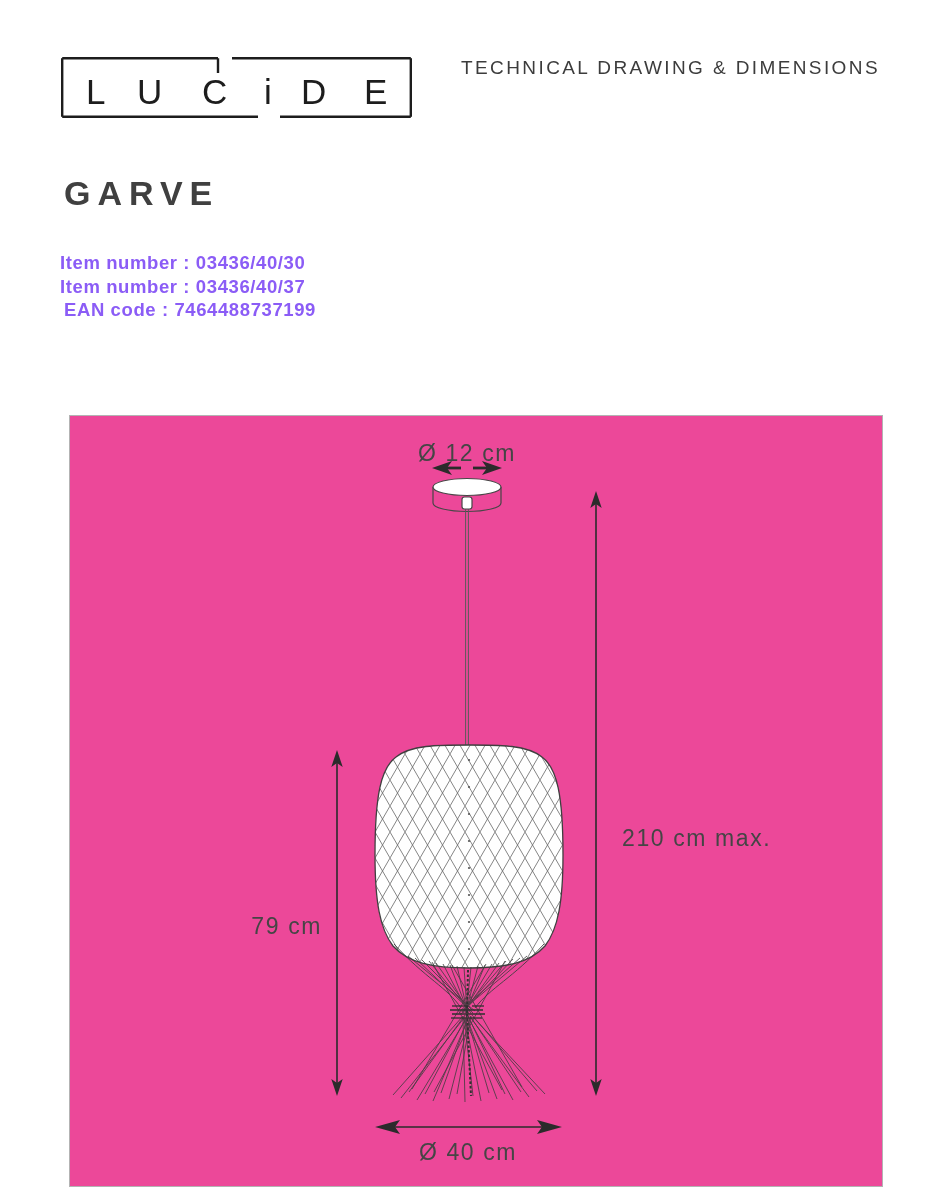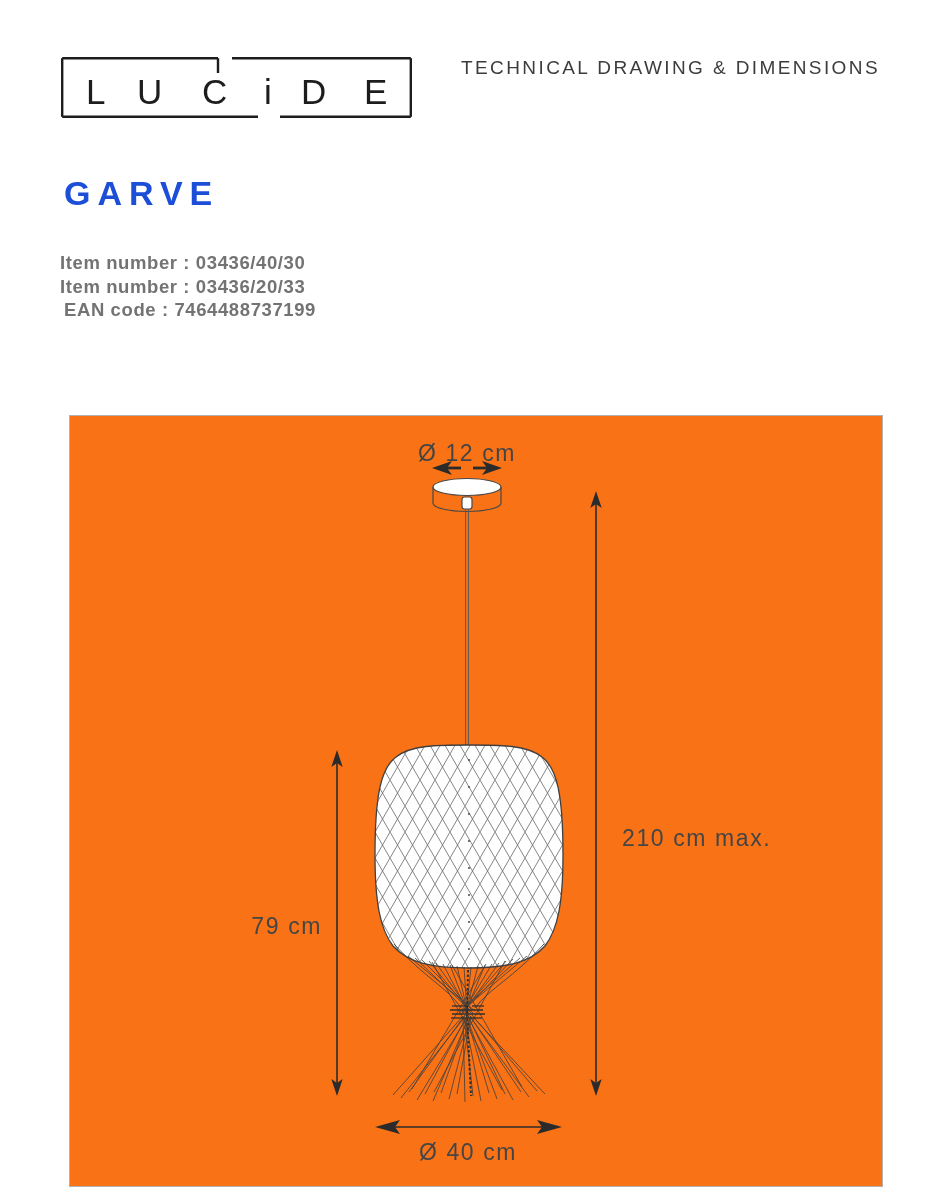--- a/index.html
+++ b/index.html
@@ -18,29 +18,29 @@
   
   .doc-title{
     top:57px;right:53px;
     font-size:19px;letter-spacing:2.4px;color:#3c3c3c;font-weight:400;
     white-space:nowrap;
     margin-left:34px;
   }
   
   .product-name{
     left:64px;top:174px;
-    font-size:34px;font-weight:700;letter-spacing:7px;color:#1d4ed8;
-  }
-  
-  .codes{left:60px;top:251px;color:#737373;font-weight:700;font-size:18.5px;line-height:23.6px;letter-spacing:0.6px;}
+    font-size:34px;font-weight:700;letter-spacing:7px;color:#404040;
+  }
+  
+  .codes{left:60px;top:251px;color:#8b5cf6;font-weight:700;font-size:18.5px;line-height:23.6px;letter-spacing:0.6px;}
   .codes .ean{padding-left:4px;}
   
   .frame{
     left:69px;top:415px;width:814px;height:772px;
-    border:1.5px solid #b3b3b3;box-sizing:border-box;background:#f97316;
+    border:1.5px solid #b3b3b3;box-sizing:border-box;background:#ec4899;
   }
   .frame svg{display:block;width:811px;height:769px;}
   .dim-label{
     font-family:"Liberation Sans","DejaVu Sans",sans-serif;
     font-size:23px;letter-spacing:1.6px;fill:#454545;font-weight:400;
   }
 </style>
 </head>
 <body>
 
@@ -60,21 +60,21 @@
   <text x="240" y="47">D</text>
   <text x="303" y="47">E</text>
 </svg>
 
 <div class="abs doc-title">TECHNICAL DRAWING &amp; DIMENSIONS</div>
 
 <div class="abs product-name">GARVE</div>
 
 <div class="abs codes">
   <div>Item number : 03436/40/30</div>
-  <div>Item number : 03436/20/33</div>
+  <div>Item number : 03436/40/37</div>
   <div class="ean">EAN code : 7464488737199</div>
 </div>
 
 <div class="abs frame">
 <svg viewBox="70 416 811 769">
   <defs>
     <pattern id="mesh" patternUnits="userSpaceOnUse" width="15" height="26">
       <path d="M0,0 L15,26 M15,0 L0,26" stroke="#5c5c5c" stroke-width="0.75" fill="none"></path>
     </pattern>
     <clipPath id="shadeclip">

